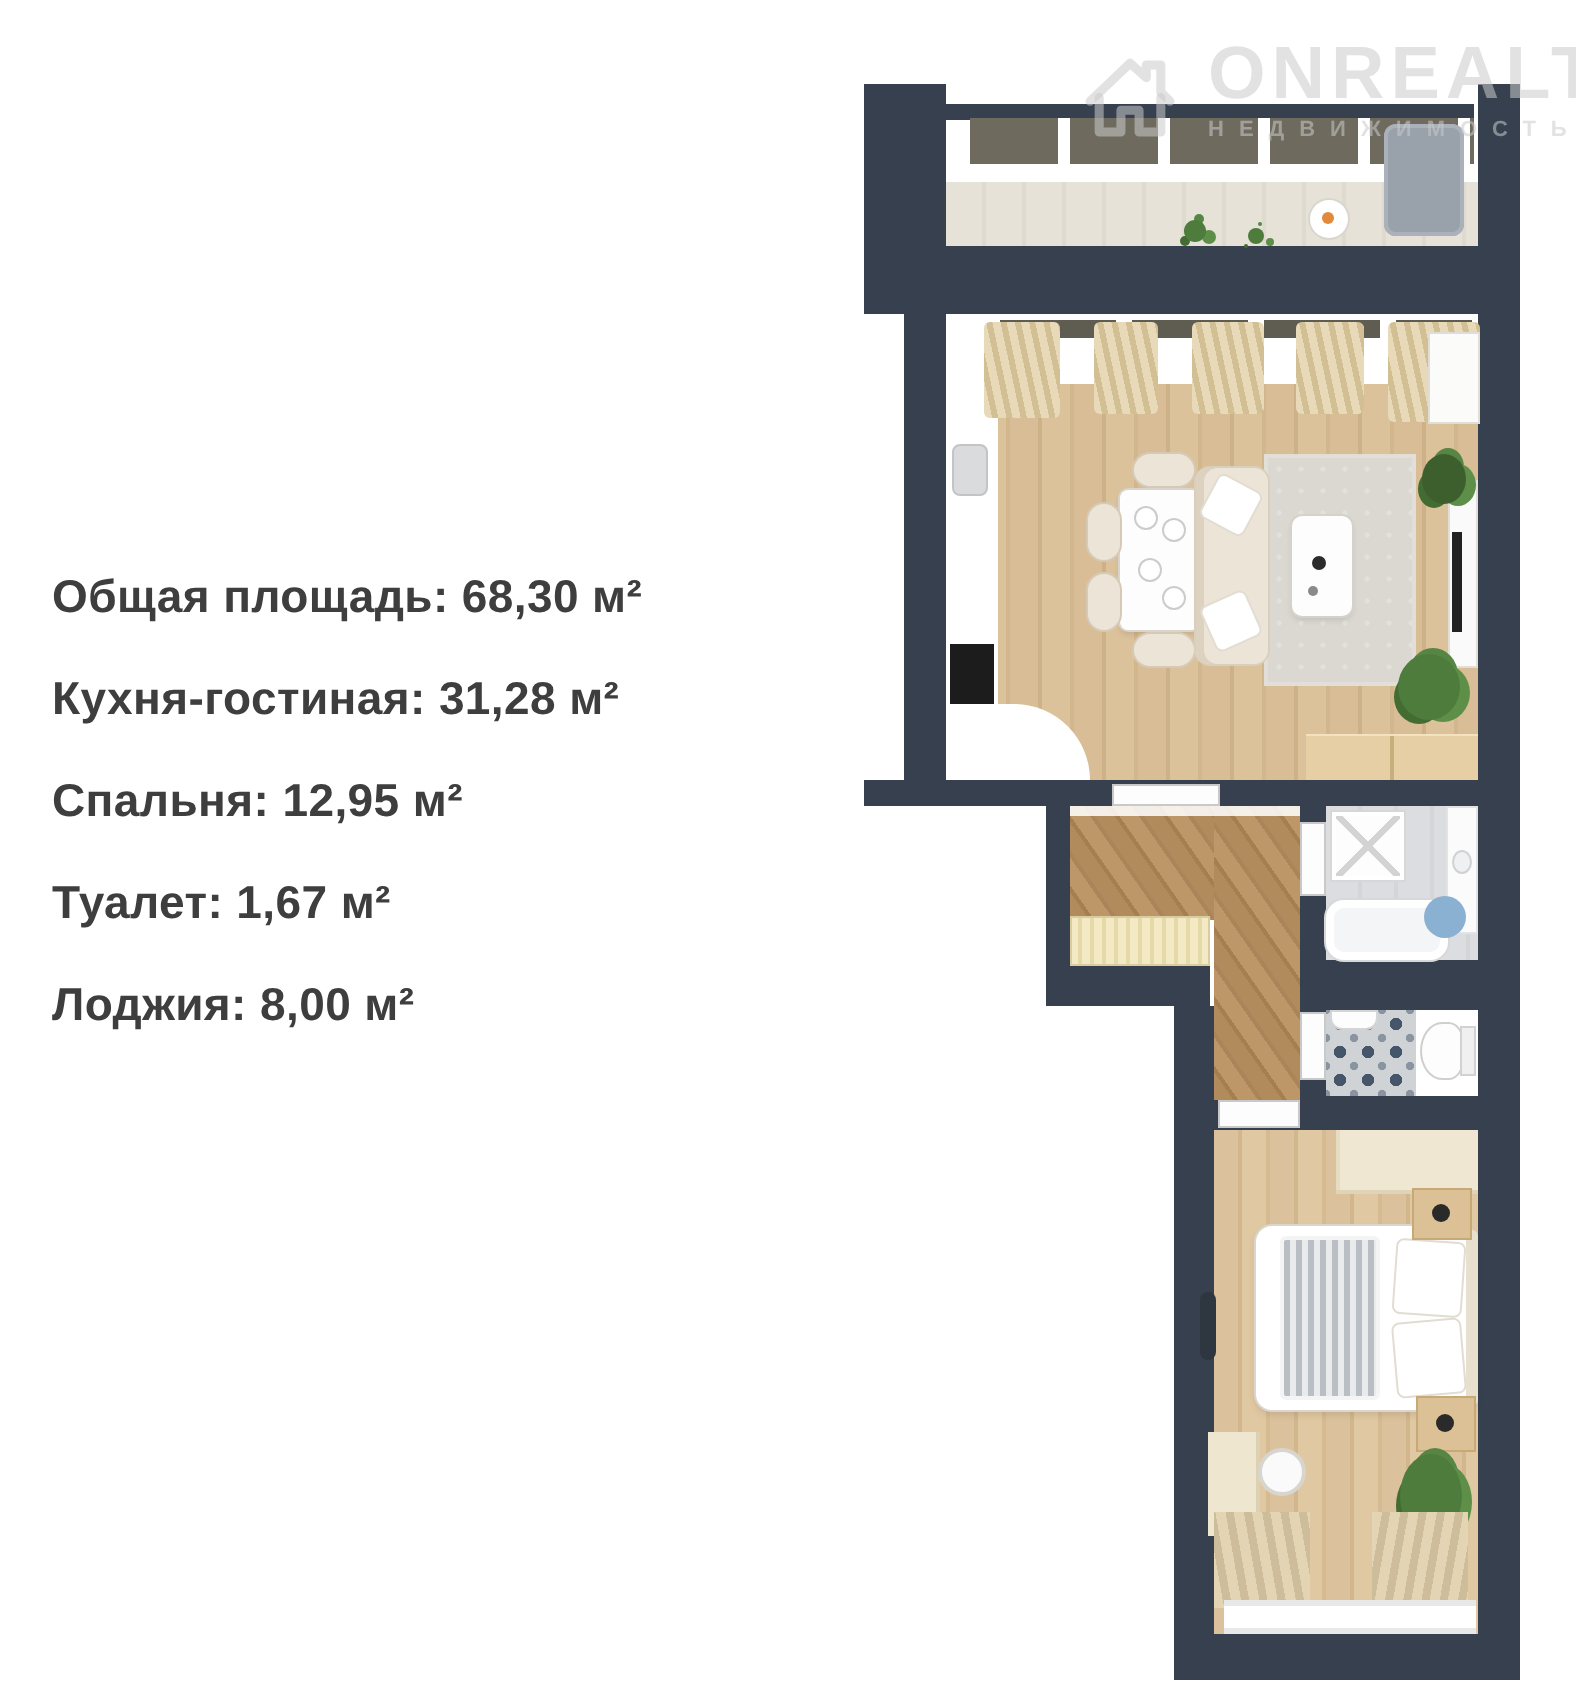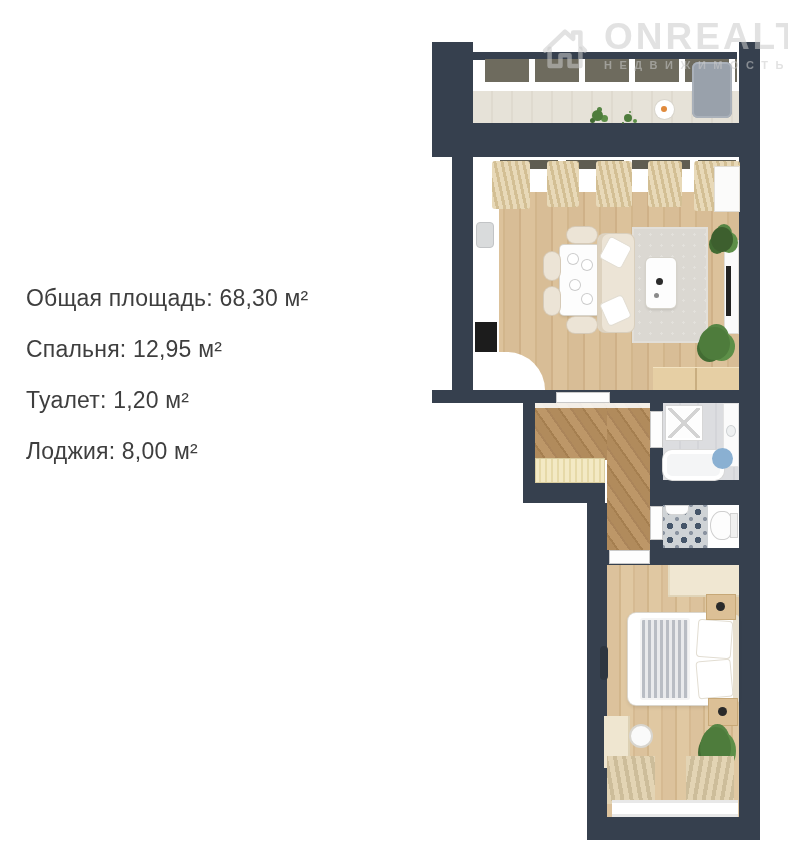--- a/index.html
+++ b/index.html
@@ -2,21 +2,21 @@
 <html style="--bg: #ffffff; --wall: #36404e; --text: #3e3e3e; --wm: rgba(203,203,203,0.55); --wood-light: #d5ba92; --wood-dark: #ad8a5e; --plant-green: #4e7c3c; --bath-rug-blue: #8ab0d2; --cream: #ece4d6;"><head>
 <meta charset="utf-8">
 <style>
   html,body{margin:0;padding:0;background:#fff;}
   #stage{position:relative;width:788px;height:850px;background:var(--bg,#fff);overflow:hidden;
          font-family:"Liberation Sans","DejaVu Sans",sans-serif;}
   .abs{position:absolute;}
   
   .wall{position:absolute;background:var(--wall,#36404e);}
   
-  #area-list{position:absolute;left:26px;top:287px;}
+  #area-list{position:absolute;left:26px;top:287px;font-weight:bold;}
   .area-line{font-size:23px;line-height:23px;color:var(--text,#3e3e3e);margin-bottom:28px;letter-spacing:.2px;}
   
   #watermark{position:absolute;left:536px;top:18px;display:flex;align-items:flex-start;gap:10px;z-index:50;pointer-events:none;}
   .wm-brand{font-size:37px;font-weight:bold;letter-spacing:3px;color:var(--wm,rgba(205,205,205,.55));line-height:38px;white-space:nowrap;}
   .wm-sub{font-size:11px;font-weight:bold;letter-spacing:7.5px;color:var(--wm,rgba(205,205,205,.55));margin-top:3px;white-space:nowrap;}
   
   .floor-kitchen{background:#d5ba92;background-image:repeating-linear-gradient(90deg,#d8bd96 0 14px,#cfb188 14px 16px,#dcc29b 16px 30px,#d2b68c 30px 32px);}
   .floor-bedroom{background:#d7bd96;background-image:repeating-linear-gradient(90deg,#dcc29c 0 12px,#d2b68c 12px 14px,#e0c8a2 14px 26px,#d6ba92 26px 28px);}
   .floor-hall{background:#ad8a5e;background-image:repeating-linear-gradient(55deg,#b18b5c 0 8px,#a57f50 8px 10px,#bd9768 10px 18px,#ab855a 18px 20px);}
   .floor-loggia{background:#e5e1d8;background-image:repeating-linear-gradient(90deg,#e6e2d8 0 18px,#dfdacf 18px 20px);}
@@ -40,22 +40,23 @@
   .panes{background:#6e6b5e;background-image:repeating-linear-gradient(90deg,transparent 0 44px,#ffffff 44px 50px);}
   .blanket{background:repeating-linear-gradient(90deg,#b9bdc4 0 3px,#e9eaec 3px 6px);border:2px solid #f4f4f4;box-sizing:border-box;border-radius:3px;}
 </style>
 </head>
 <body>
 
 <div id="stage">
 
   <div id="area-list">
     <div class="area-line">Общая площадь: 68,30 м²</div>
+    <div class="area-line">Кухня-гостиная: 31,28 м²</div>
     <div class="area-line">Спальня: 12,95 м²</div>
-    <div class="area-line">Туалет: 1,20 м²</div>
+    <div class="area-line">Туалет: 1,67 м²</div>
     <div class="area-line">Лоджия: 8,00 м²</div>
   </div>
 
   <div class="abs" style="left:0;top:0;width:788px;height:850px;">
 
     <div class="wall" style="left:432px;top:42px;width:41px;height:115px;"></div>
     <div class="wall" style="left:473px;top:52px;width:264px;height:10px;"></div>
     <div class="wall" style="left:739px;top:42px;width:21px;height:798px;"></div>
     <div class="wall" style="left:432px;top:123px;width:328px;height:34px;"></div>
     <div class="wall" style="left:452px;top:157px;width:21px;height:246px;"></div>

